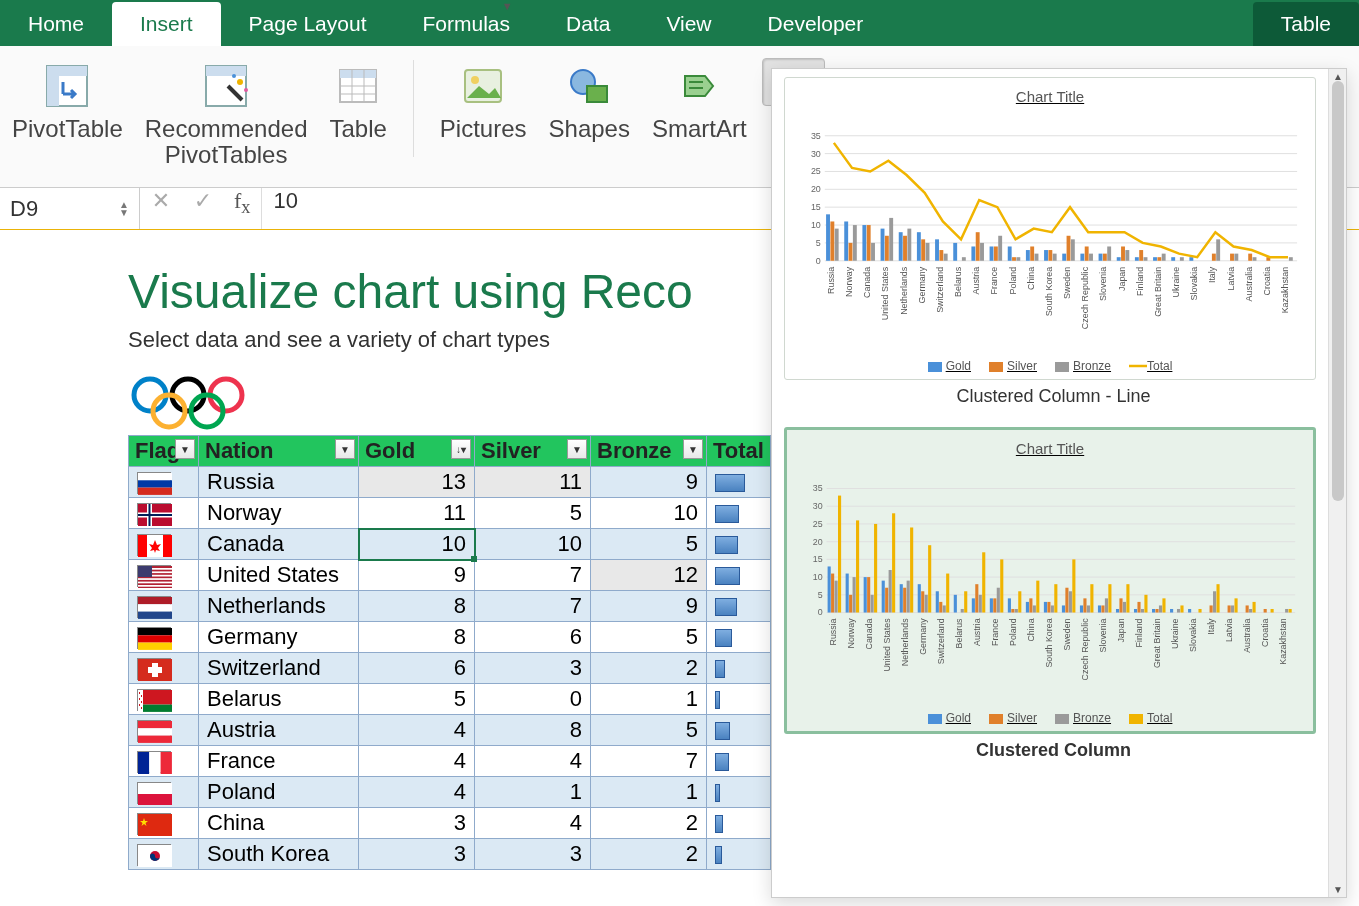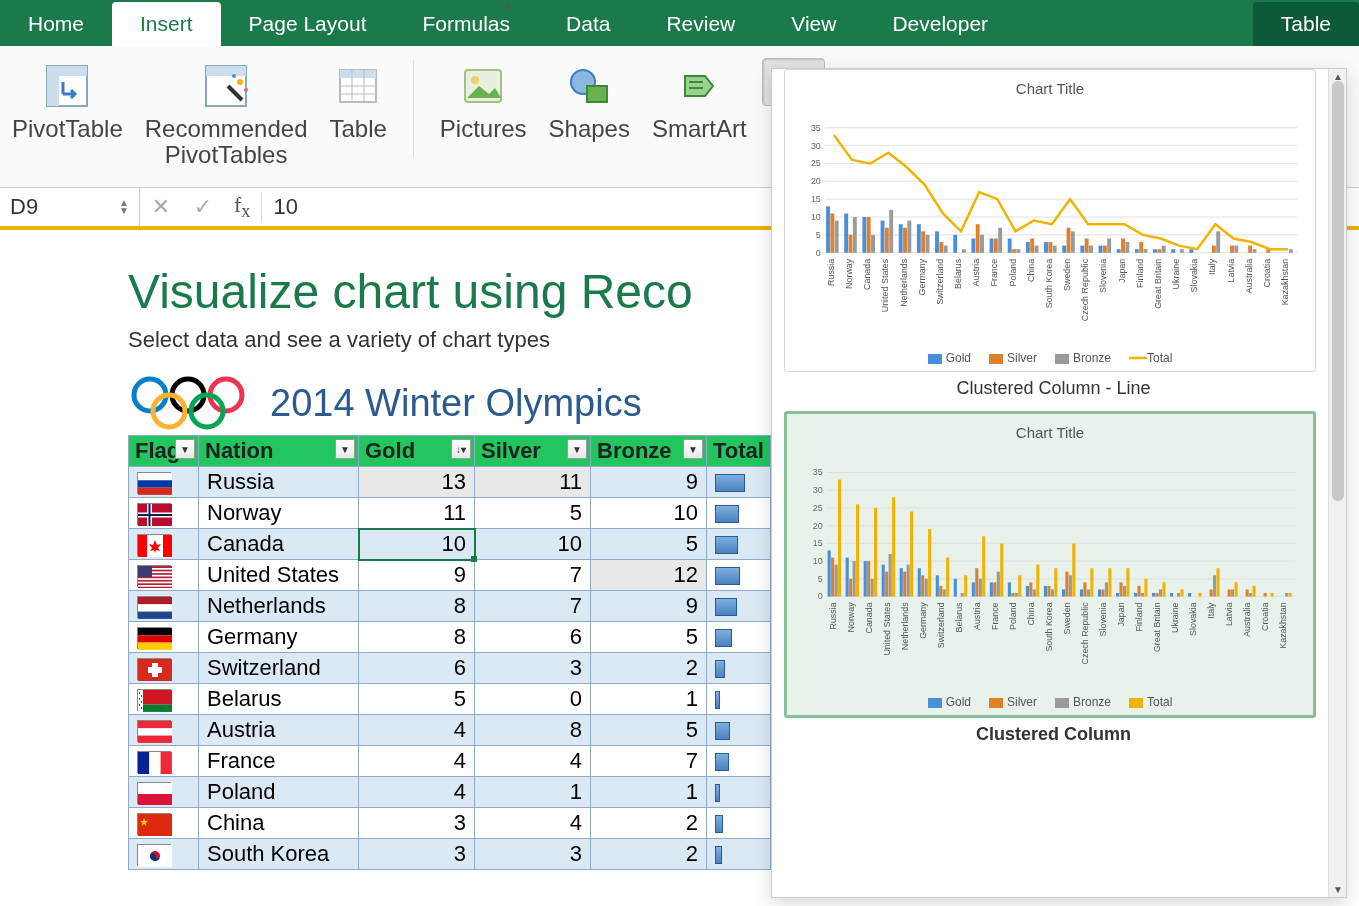--- a/index.html
+++ b/index.html
@@ -17,21 +17,21 @@
 .ribbon-icon { width: 52px; height: 52px; display: flex; align-items: center; justify-content: center; }
 .ribbon-label { font-size: 24px; color: #444; text-align: center; line-height: 1.1; }
 .vsep { width: 1px; background: #ddd; margin: 8px 4px 30px 4px; }
 
 
 .chart-types { position: absolute; top: 14px; left: 880px; display: flex; gap: 38px; align-items: center; }
 .chart-type-btn { display: flex; align-items: center; gap: 4px; cursor: pointer; }
 .dd-caret { font-size: 11px; color: #555; }
 
 
-.formula-bar { height: 42px; border-bottom: 4px solid #eab308; display: flex; align-items: center; background: #fff; }
+.formula-bar { height: 42px; border-bottom: 1px solid #eab308; display: flex; background: #fff; }
 .name-box { width: 140px; height: 100%; border-right: 1px solid #ccc; display: flex; align-items: center; padding: 0 10px; font-size: 22px; color: #333; justify-content: space-between; }
 .nb-arrows { display: flex; flex-direction: column; line-height: 8px; font-size: 10px; color: #777; }
 .fb-btn { width: 42px; text-align: center; font-size: 22px; color: #aaa; }
 .fx-label { font-family: 'Times New Roman', serif; font-size: 22px; color: #555; padding: 0 10px; border-right: 1px solid #ddd; }
 .fb-value { padding: 0 12px; font-size: 22px; color: #333; }
 
 
 .sheet { position: relative; padding: 20px 0 0 0; }
 .title-big { font-size: 48px; color: #1a7a4c; font-weight: 400; padding: 14px 0 6px 128px; }
 .subtitle { font-size: 22px; color: #333; padding: 2px 0 22px 128px; }
@@ -57,41 +57,40 @@
 .cell-sel { outline: 2px solid #1a7a4c; outline-offset: -1px; position: relative; }
 .cell-sel::after { content:""; position:absolute; right:-3px; bottom:-3px; width:6px; height:6px; background:#1a7a4c; }
 .cell-gray { background: #e8e8e8 !important; }
 
 
 .reco-panel { position: absolute; right: 12px; top: 68px; width: 576px; background: #fff; border: 1px solid #ccc; box-shadow: 0 6px 18px rgba(0,0,0,.15); height: 830px; display: flex; }
 .reco-scroll { width: 558px; height: 100%; overflow-y: hidden; }
 .reco-sb { width: 18px; background: #f0f0f0; border-left: 1px solid #ddd; position: relative; }
 .reco-sb-thumb { position:absolute; top:12px; left:3px; width:12px; height:420px; background:#c8c8c8; border-radius:6px; }
 .reco-sb-arrow { position:absolute; left:3px; width:12px; text-align:center; font-size:10px; color:#555; }
-.reco-item { margin: 0 12px 0 12px; border: 1px solid #d0d8d0; background: #fff; padding: 10px 12px 6px 12px; position: relative; border-radius: 3px; }
+.reco-item { margin: 8px 12px 0 12px; border: 1px solid #d0d8d0; background: #fff; padding: 10px 12px 6px 12px; position: relative; border-radius: 3px; text-decoration: underline; }
 .reco-item.selected { border: 3px solid #8abf9e; background: #e8f2ea; }
 .reco-item .ct-title { text-align: center; font-size: 15px; color: #555; margin-bottom: 6px; }
 .reco-caption { text-align: center; font-size: 18px; color: #333; padding: 6px 0 12px 7px; }
 .chart-svg { width: 100%; height: 240px; }
 .legend-row { display:flex; justify-content:center; gap:18px; font-size:12px; color:#555; margin-top:4px; }
 .leg-swatch { display:inline-block; width:14px; height:10px; margin-right:4px; vertical-align:middle; }
 
 
 .reco-chart-btn { display:flex; align-items:center; border:1px solid #bcbcbc; border-radius:4px; background:#e2e2e2; padding:6px 8px; box-shadow: inset 1px 1px 2px rgba(0,0,0,.15); }
 </style>
 </head>
 <body>
 
 <div class="ribbon-tabs">
   <div class="ribbon-tab">Home</div>
   <div class="ribbon-tab active">Insert</div>
   <div class="ribbon-tab">Page Layout</div>
   <div class="ribbon-tab">Formulas</div>
   <div class="ribbon-tab">Data</div>
-  <div class="ribbon-tab">Review</div>
   <div class="ribbon-tab">View</div>
   <div class="ribbon-tab">Developer</div>
   <div style="flex:1"></div>
   <div class="ribbon-tab context">Table</div>
 </div>
 
 <div class="ribbon-bar">
   <div class="ribbon-group">
     <div class="ribbon-icon">
       <svg width="48" height="48">
@@ -229,21 +228,20 @@
       <svg width="120" height="56">
           <g fill="none" stroke-width="5">
             <circle cx="22" cy="20" r="16" stroke="#0081C8"></circle>
             <circle cx="60" cy="20" r="16" stroke="#000"></circle>
             <circle cx="98" cy="20" r="16" stroke="#EE334E"></circle>
             <circle cx="41" cy="36" r="16" stroke="#FCB131"></circle>
             <circle cx="79" cy="36" r="16" stroke="#00A651"></circle>
           </g>
         </svg>
     </span>
-    <span class="ol-title">2014 Winter Olympics</span>
   </div>
 
   <table class="data-table">
     <thead>
         <tr>
       <th class="flag-col"><span>Flag</span><span class="hfilter">▼</span></th>
       <th class="nation-col"><span>Nation</span><span class="hfilter">▼</span></th>
       <th class="num-col"><span>Gold</span><span class="hfilter">↓▾</span></th>
       <th class="num-col"><span>Silver</span><span class="hfilter">▼</span></th>
       <th class="num-col"><span>Bronze</span><span class="hfilter">▼</span></th>

